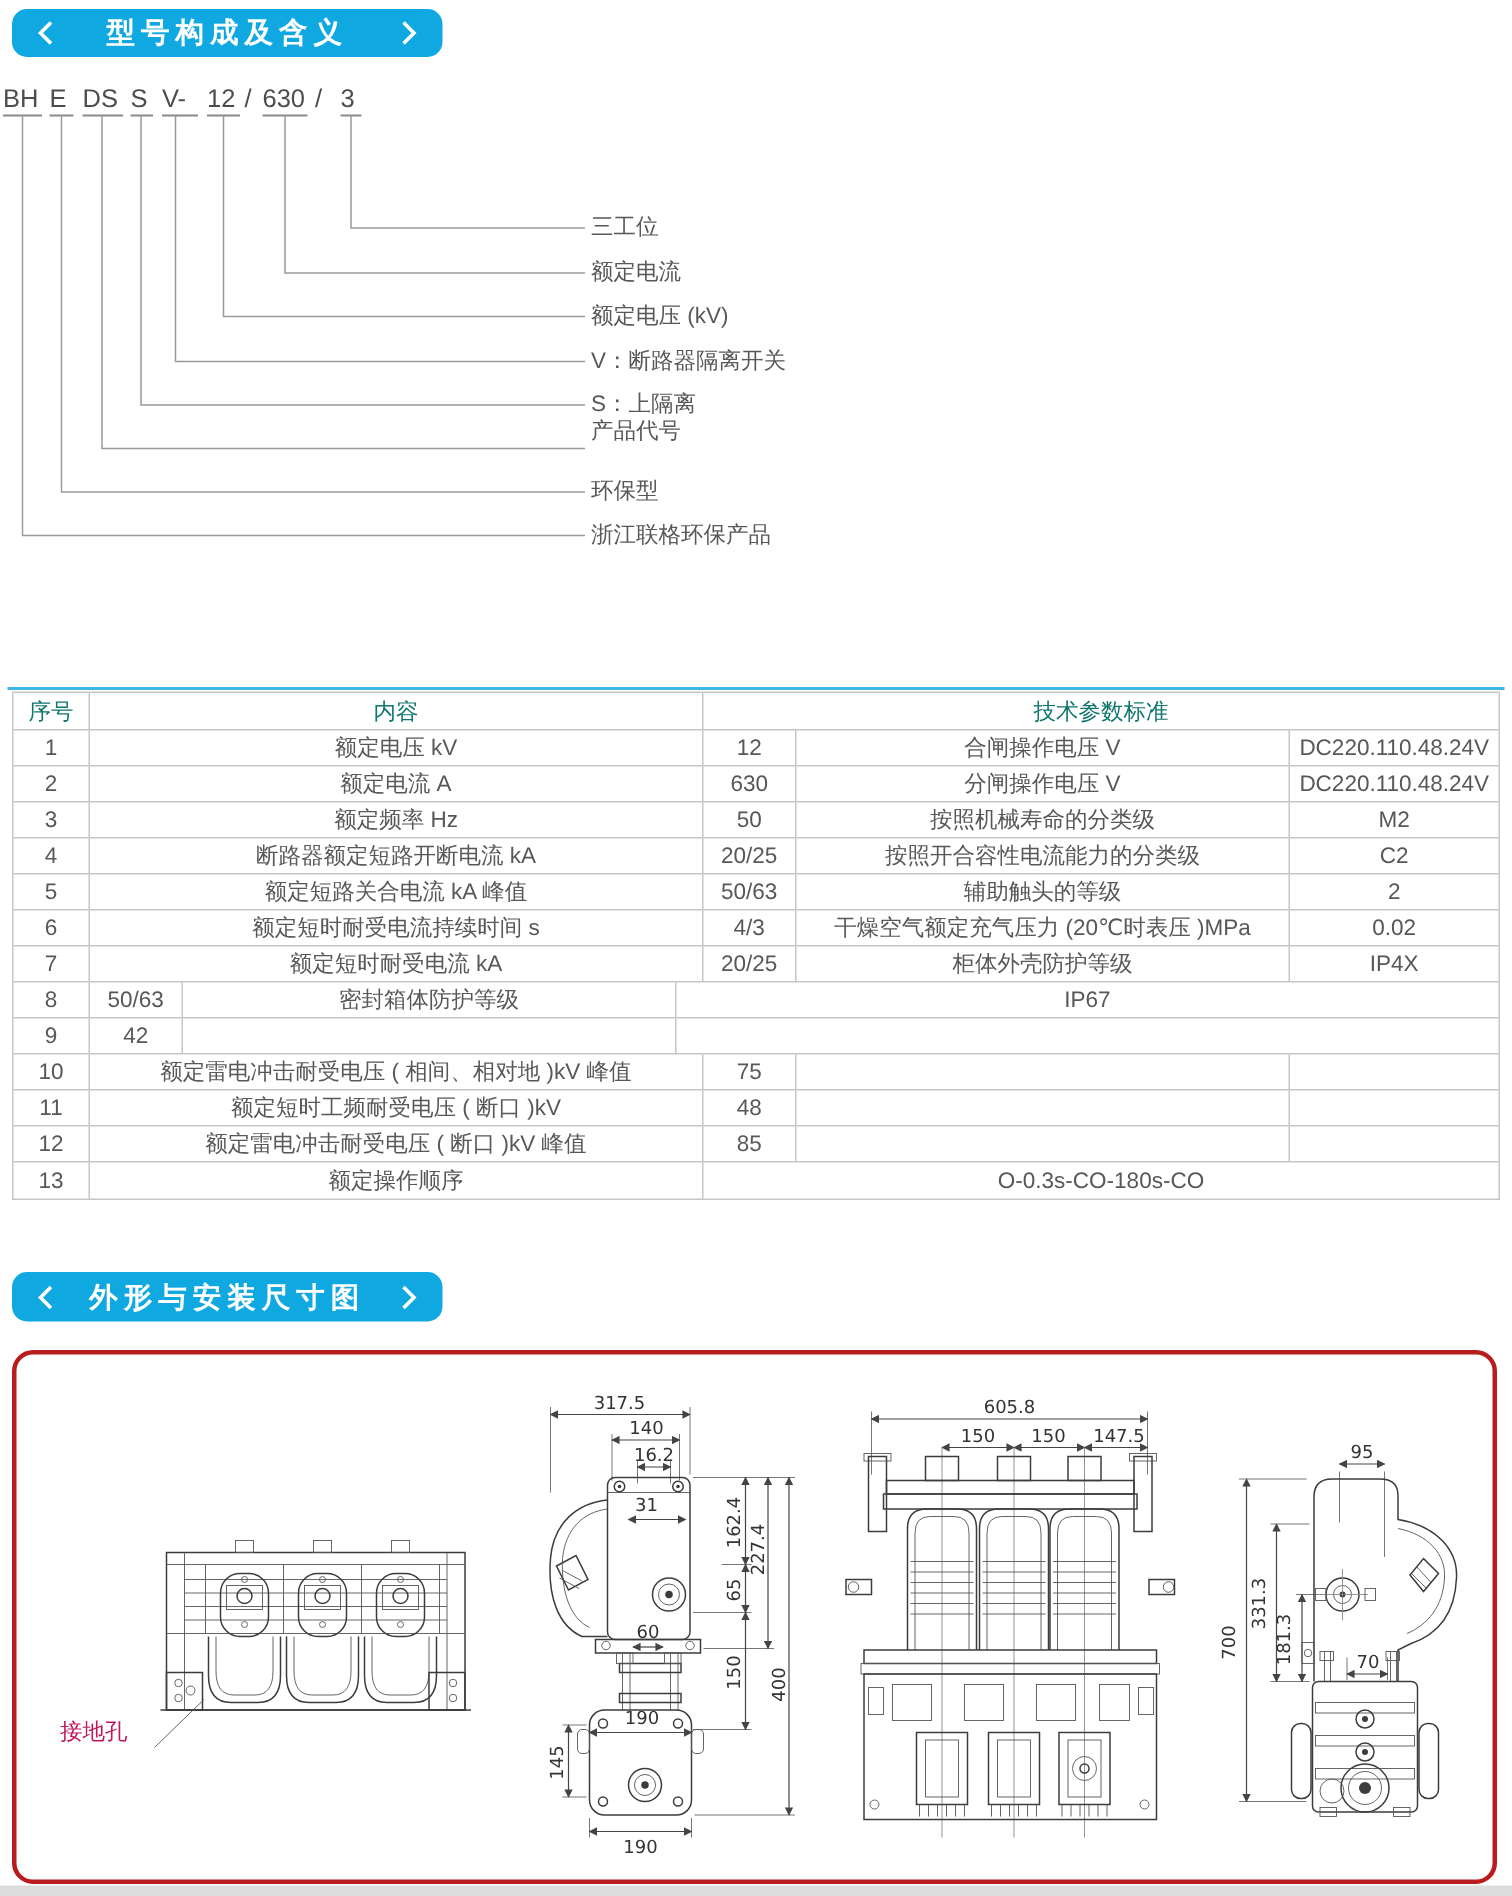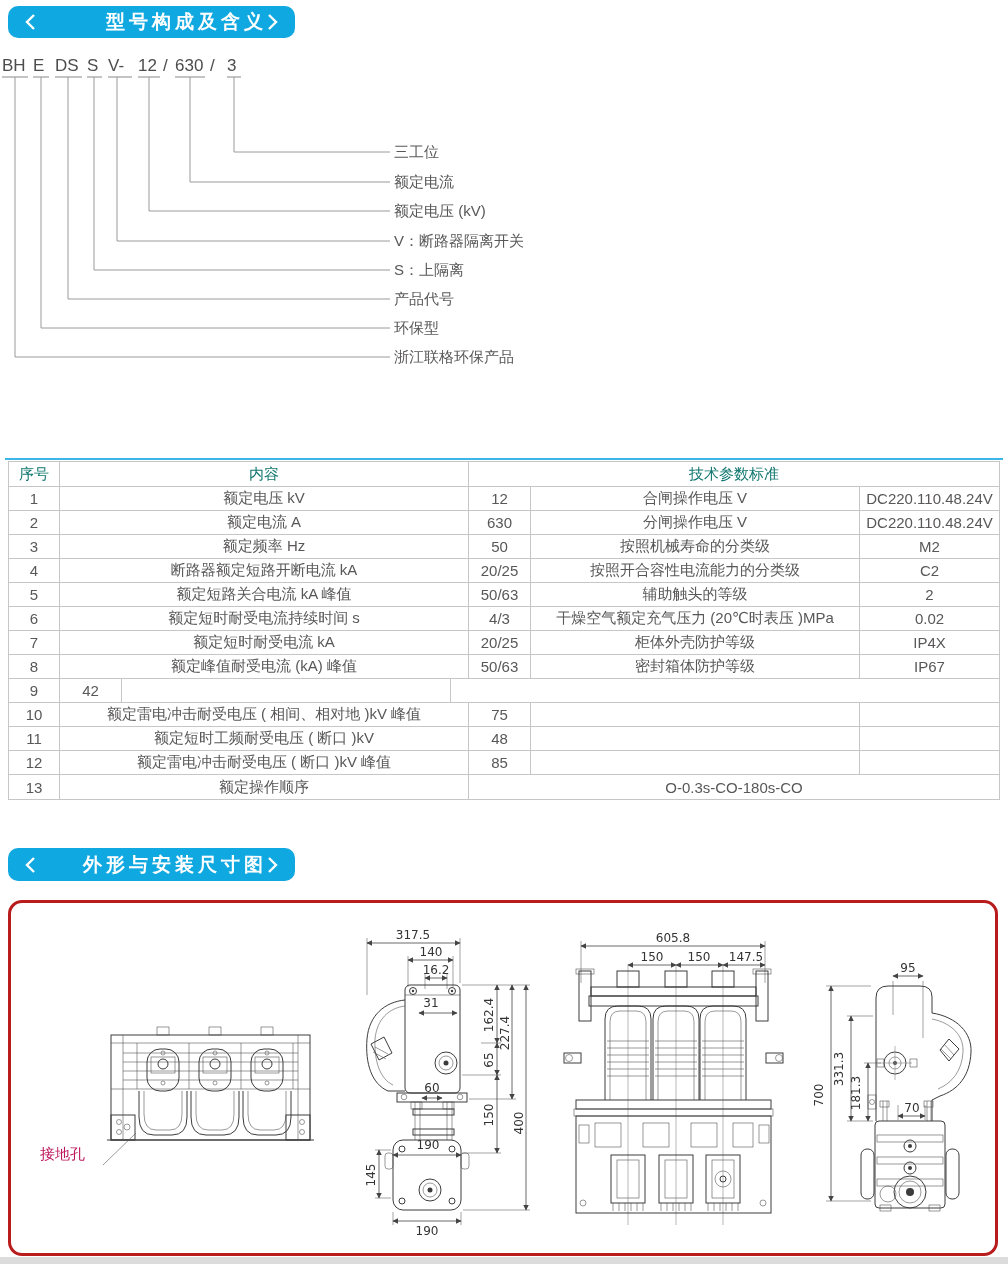--- a/index.html
+++ b/index.html
@@ -2,21 +2,21 @@
 <html><head>
 <meta charset="utf-8">
 <style>
   * { margin:0; padding:0; box-sizing:border-box; }
   body { background:#fff; font-family:"Liberation Sans","DejaVu Sans",sans-serif; }
   .page { position:relative; width:1008px; height:1264px; background:#fff; overflow:hidden; }
 
   
   .pill { position:absolute; background:#10a8e0; border-radius:10px; color:#fff;
           display:flex; align-items:center; justify-content:space-between; padding:0 16px; }
-  .pill-title { flex:1; text-align:right; font-size:19px; letter-spacing:4px; font-weight:bold; }
+  .pill-title { flex:1; text-align:center; font-size:19px; letter-spacing:4px; font-weight:bold; }
   .bar { position:absolute; background:#10a8e0; border-radius:8px; color:#fff;
          display:flex; align-items:center; justify-content:space-between; padding:0 18px; }
   .bar-title { flex:1; text-align:center; font-size:20px; letter-spacing:3px; font-weight:bold; }
   .bar-underline { position:absolute; background:#3cb6e6; }
   .chev { width:12px; height:18px; flex:0 0 auto; }
 
   
   .diagram { position:absolute; left:0; top:46px; width:620px; height:340px; }
   .code-part { position:absolute; top:10px; font-size:17px; color:#4d4d4d; }
   .code-label { position:absolute; left:394px; height:20px; line-height:20px;
@@ -90,21 +90,21 @@
     <span class="code-part" style="left:163px">/</span>
     <span class="code-part" style="left:175px">630</span>
     <span class="code-part" style="left:210px">/</span>
     <span class="code-part" style="left:227px">3</span>
 
     <span class="code-label" style="top:96px">三工位</span>
     <span class="code-label" style="top:126px">额定电流</span>
     <span class="code-label" style="top:155px">额定电压 (kV)</span>
     <span class="code-label" style="top:185px">V：断路器隔离开关</span>
     <span class="code-label" style="top:214px">S：上隔离</span>
-    <span class="code-label" style="top:243px">产品代号</span>
+    <span class="code-label" style="top:232px">产品代号</span>
     <span class="code-label" style="top:272px">环保型</span>
     <span class="code-label" style="top:301px">浙江联格环保产品</span>
   </div>
 
   <div class="bar-underline" style="left:5px; top:458px; width:998px; height:2px;"></div>
 
   <div class="spec-table">
     <div class="t-row t-head">
       <div class="c c1 head">序号</div>
       <div class="c c2 head">内容</div>
@@ -154,21 +154,20 @@
     </div>
     <div class="t-row">
       <div class="c c1">7</div>
       <div class="c c2">额定短时耐受电流 kA</div>
       <div class="c c3">20/25</div>
       <div class="c c4">柜体外壳防护等级</div>
       <div class="c c5">IP4X</div>
     </div>
     <div class="t-row">
       <div class="c c1">8</div>
-      <div class="c c2">额定峰值耐受电流 (kA) 峰值</div>
       <div class="c c3">50/63</div>
       <div class="c c4">密封箱体防护等级</div>
       <div class="c c5">IP67</div>
     </div>
     <div class="t-row">
       <div class="c c1">9</div>
       <div class="c c3">42</div>
       <div class="c c4"></div>
       <div class="c c5"></div>
     </div>

